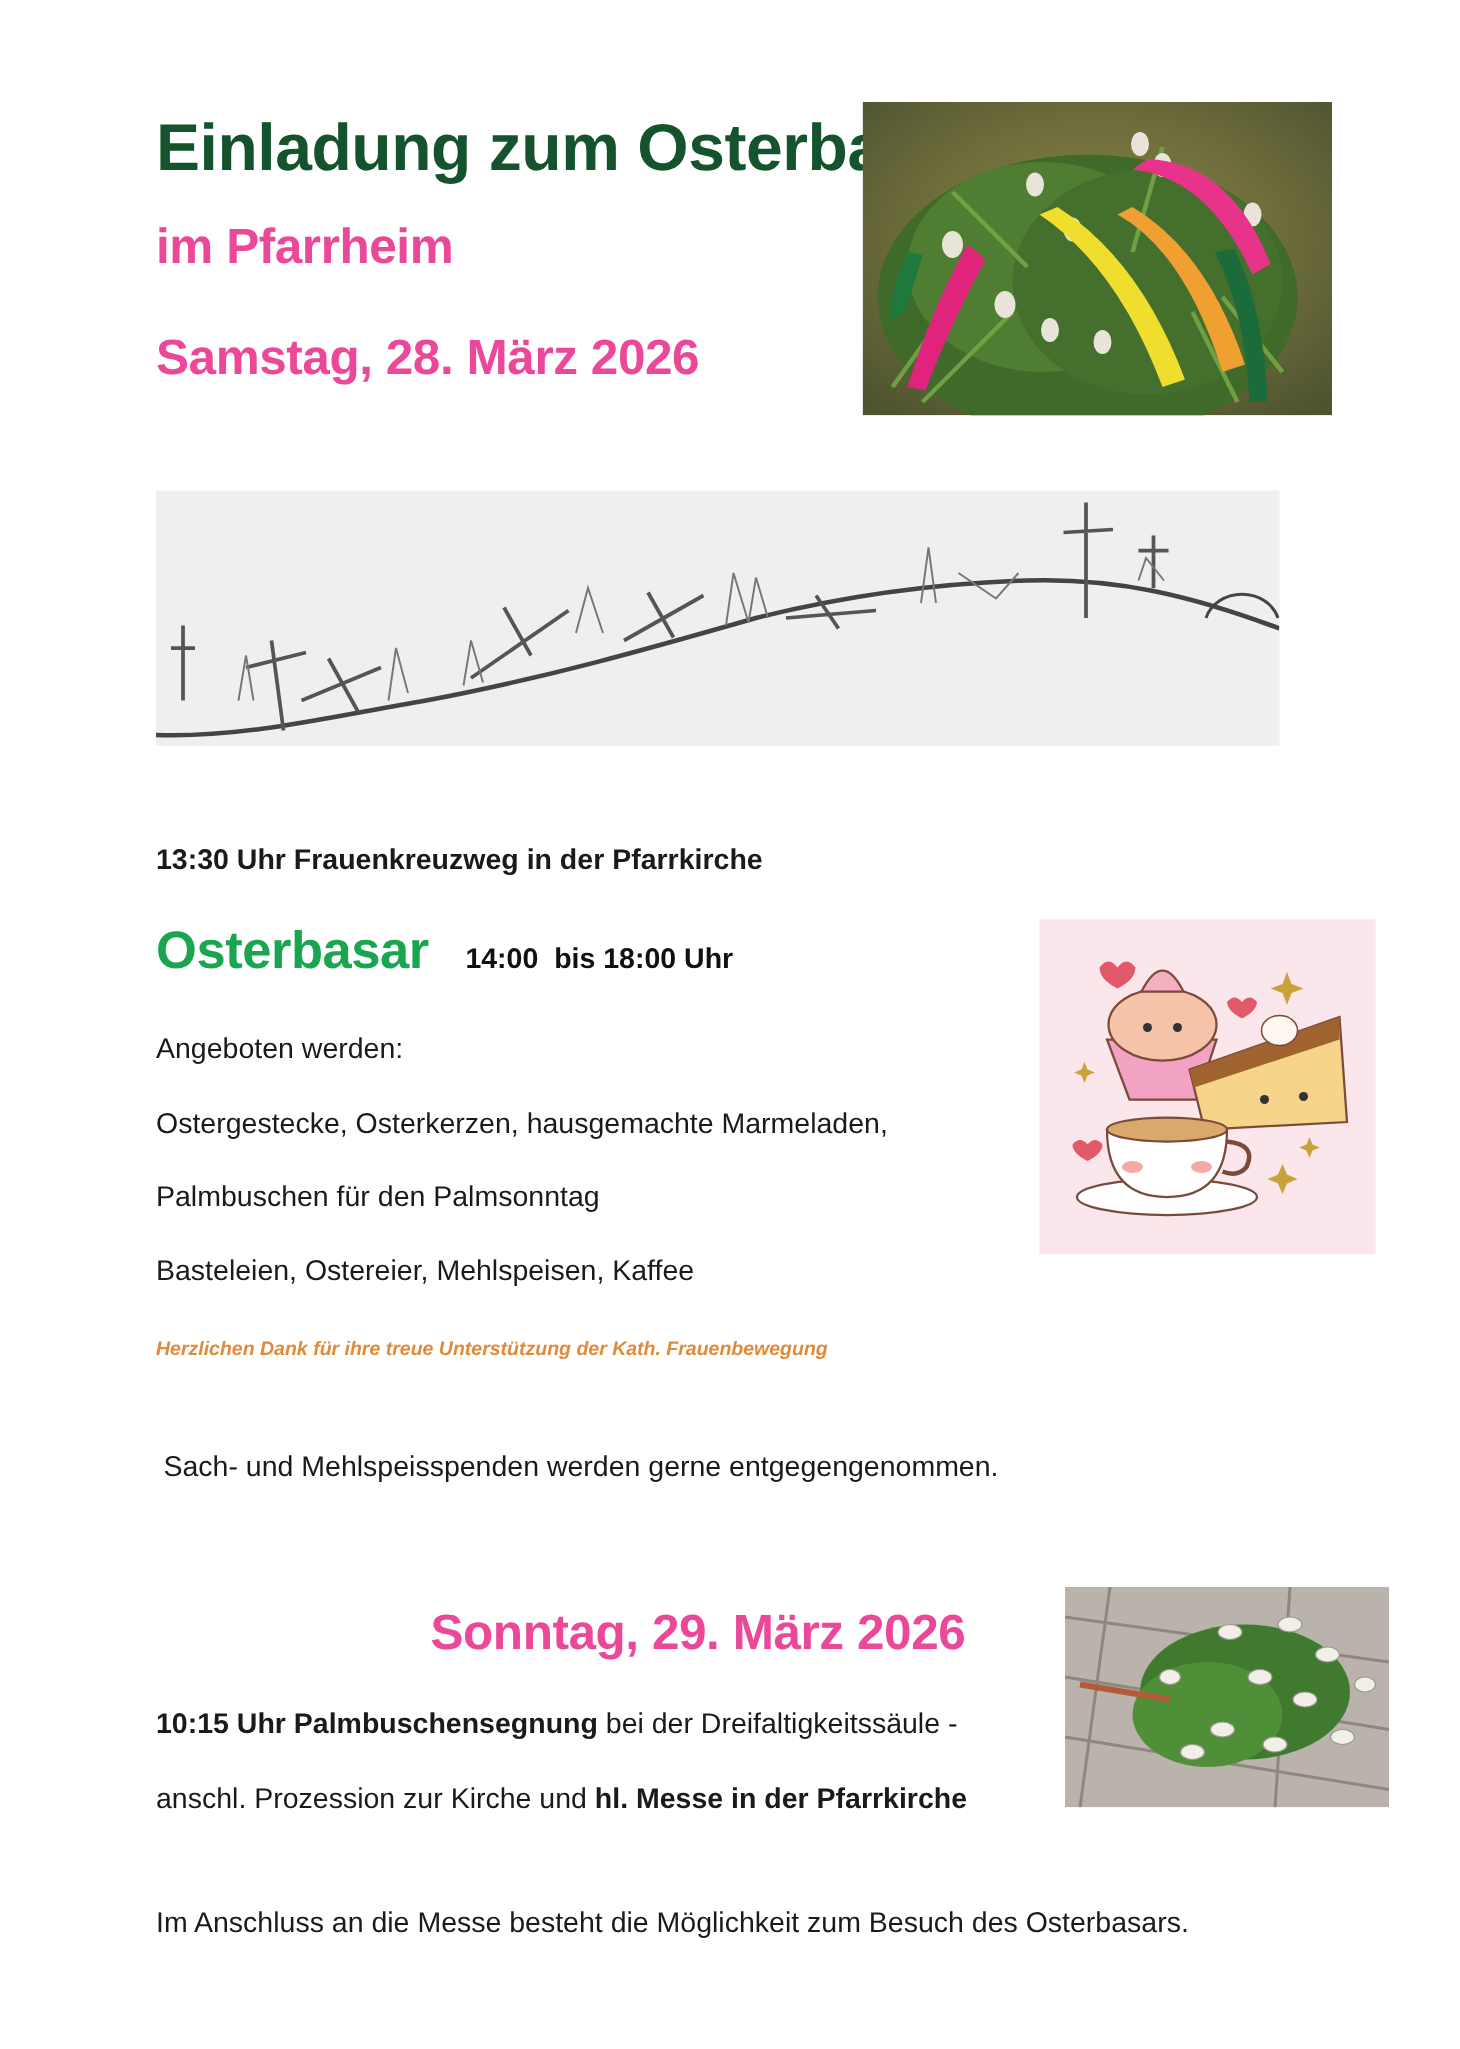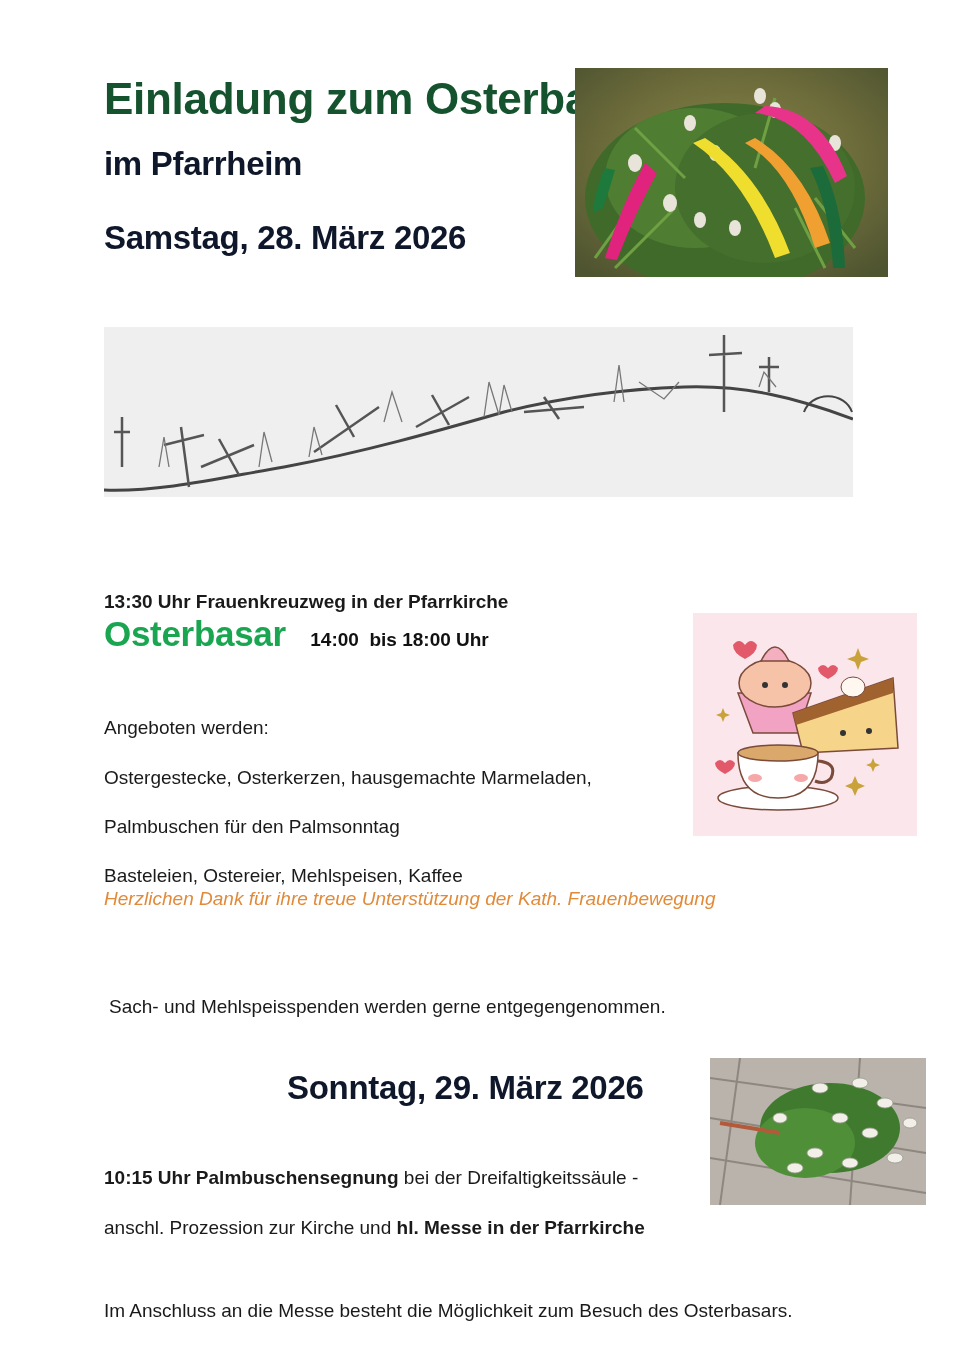--- a/index.html
+++ b/index.html
@@ -1,24 +1,24 @@
 <!DOCTYPE html>
 <html><head>
 <meta charset="utf-8">
 <style>
   html, body { margin: 0; padding: 0; background: #ffffff; }
   body { width: 973px; height: 1366px; position: relative; overflow: hidden;
          font-family: "Liberation Sans", "DejaVu Sans", sans-serif; color: #111; }
   .abs { position: absolute; }
   .h-orange { color: #14532d; font-weight: bold; font-size: 44px; letter-spacing: -0.3px; }
-  .h-black { color: #0f172a; font-weight: bold; font-size: 33px; letter-spacing: -0.3px; }
-  .body-text { font-size: 19px; color: #1a1a1a; white-space: nowrap; margin-top: 28px; }
+  .h-black { color: #ec4899; font-weight: bold; font-size: 33px; letter-spacing: -0.3px; }
+  .body-text { font-size: 19px; color: #1a1a1a; white-space: nowrap; }
   .bold { font-weight: bold; }
   .green-title { color: #1aa650; font-weight: bold; font-size: 35px; letter-spacing: -0.3px; }
-  .orange-italic { color: #e08a3a; font-style: italic; font-size: 19px; line-height: 30px; }
+  .orange-italic { color: #e08a3a; font-style: italic; font-size: 13px; line-height: 30px; font-weight: bold; }
   .img-box { overflow: hidden; }
   svg { display: block; }
 </style>
 </head>
 <body>
 
 <div class="abs h-orange" style="left:104px; top:74px;">Einladung zum Osterbasar</div>
 <div class="abs h-black" style="left:104px; top:145px;">im Pfarrheim</div>
 <div class="abs h-black" style="left:104px; top:219px;">Samstag, 28. März 2026</div>
 

